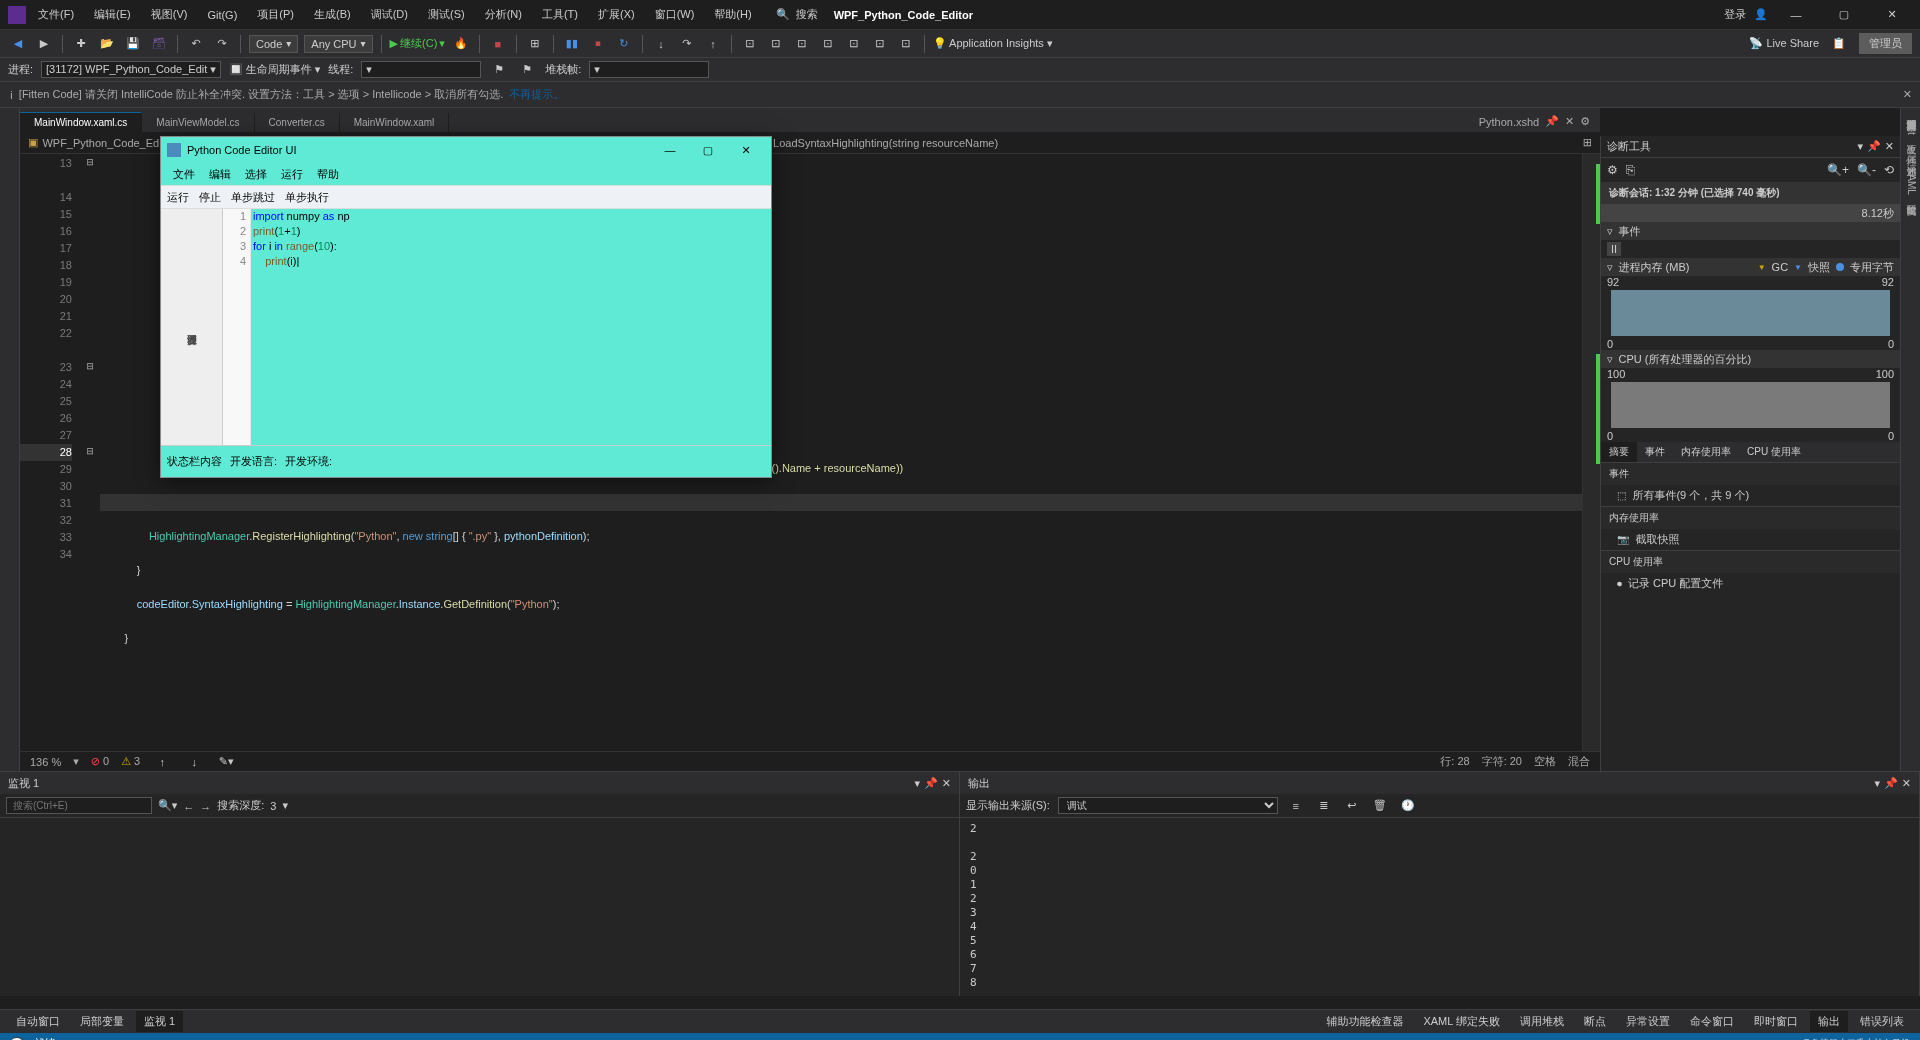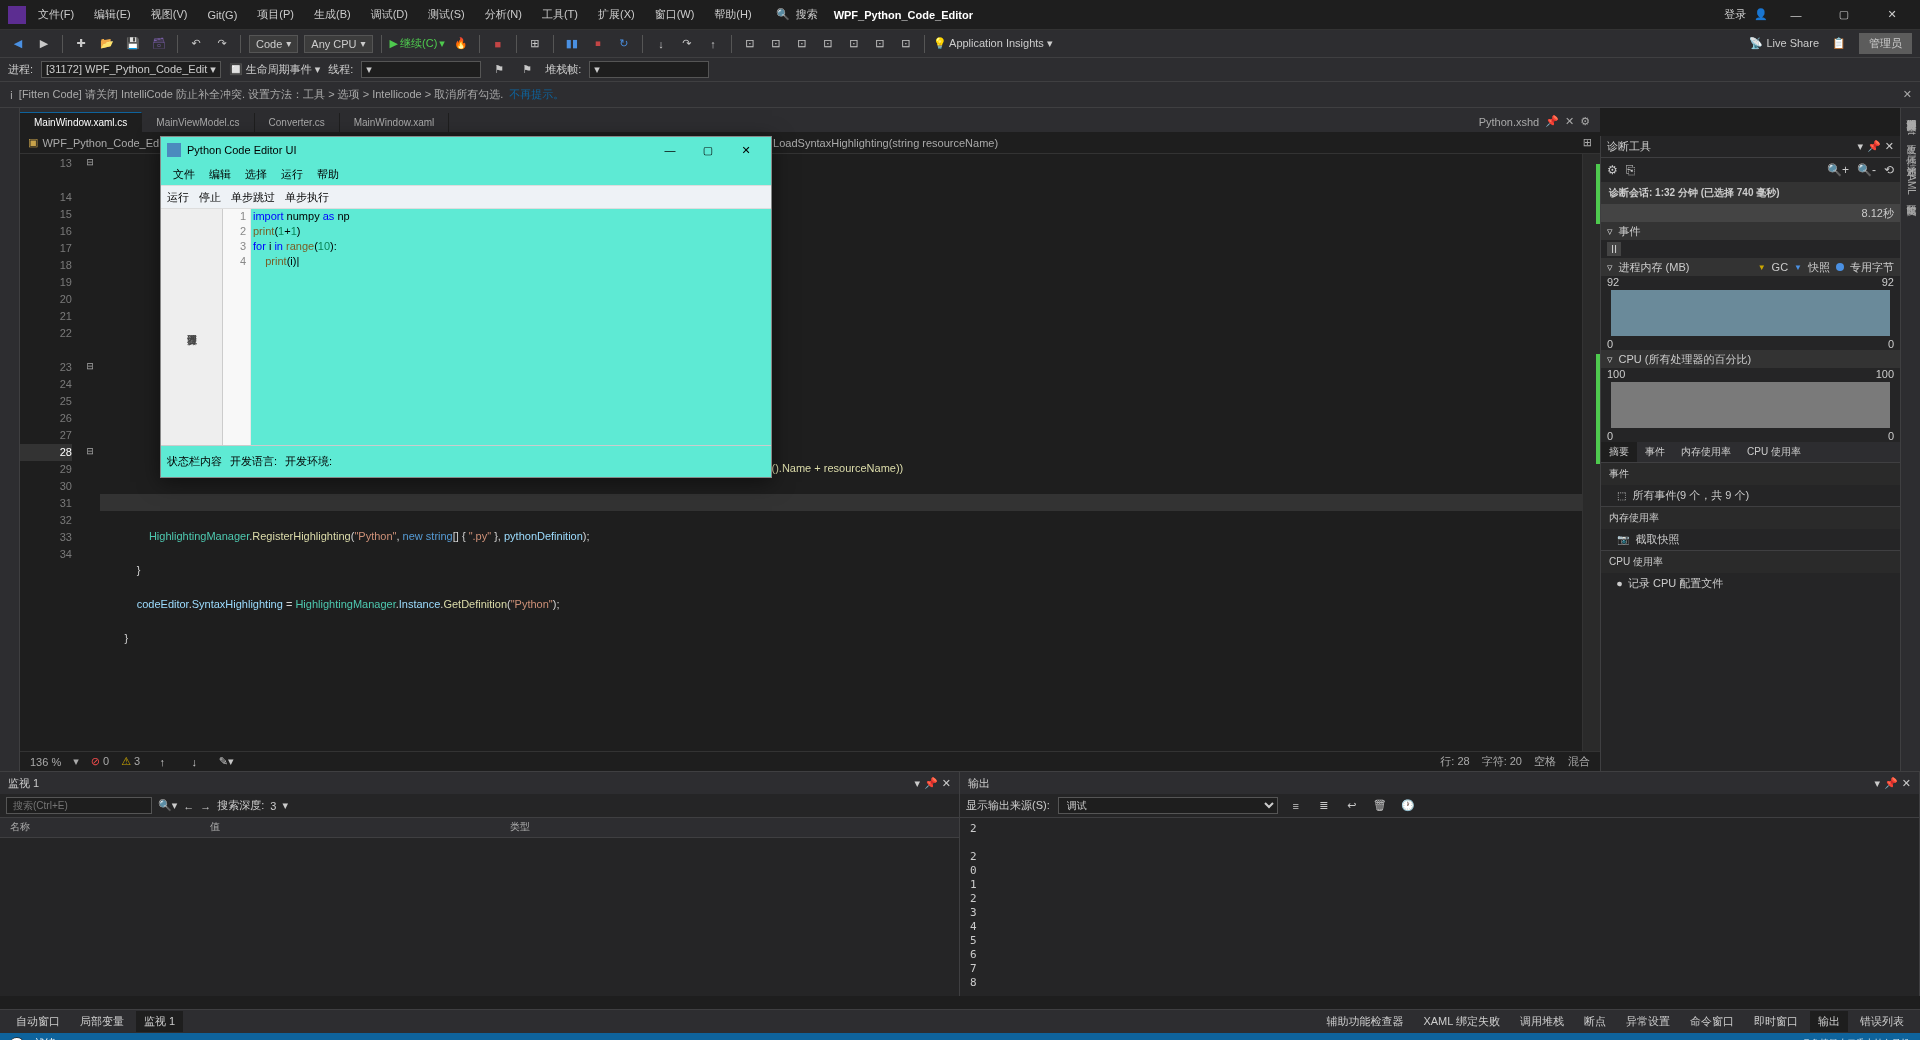--- a/index.html
+++ b/index.html
@@ -426,25 +426,20 @@
         </div>
     </div>
     <div class="watch-search">
       <input placeholder="搜索(Ctrl+E)" style="">
       <span>🔍▾</span>
       <span>←</span>
       <span>→</span>
       <span>搜索深度:</span>
       <span>3</span> ▾
     </div>
-    <div class="watch-header">
-      <div style="width:200px">名称</div>
-      <div style="width:300px">值</div>
-      <div>类型</div>
-    </div>
     <div style="flex:1"></div>
   </div>
   <div class="bottom-pane">
     <div class="pane-title">
       <span>输出</span>
       <div class="right-ic">
           <span>▾</span>
           <span>📌</span>
           <span>✕</span>
         </div>

